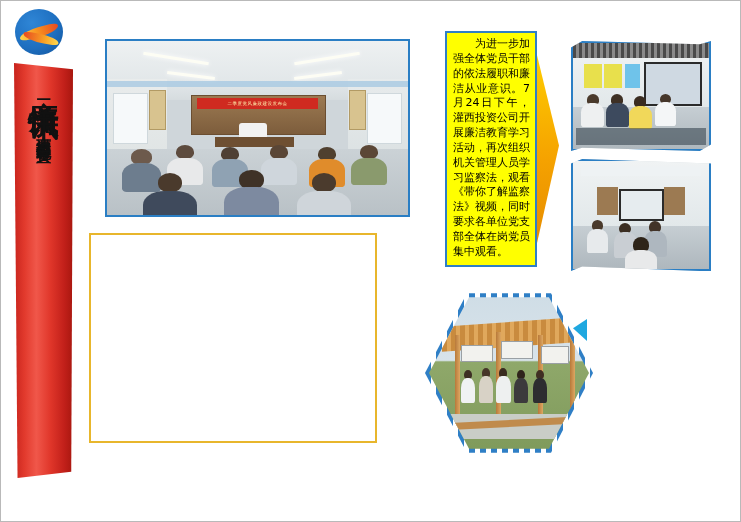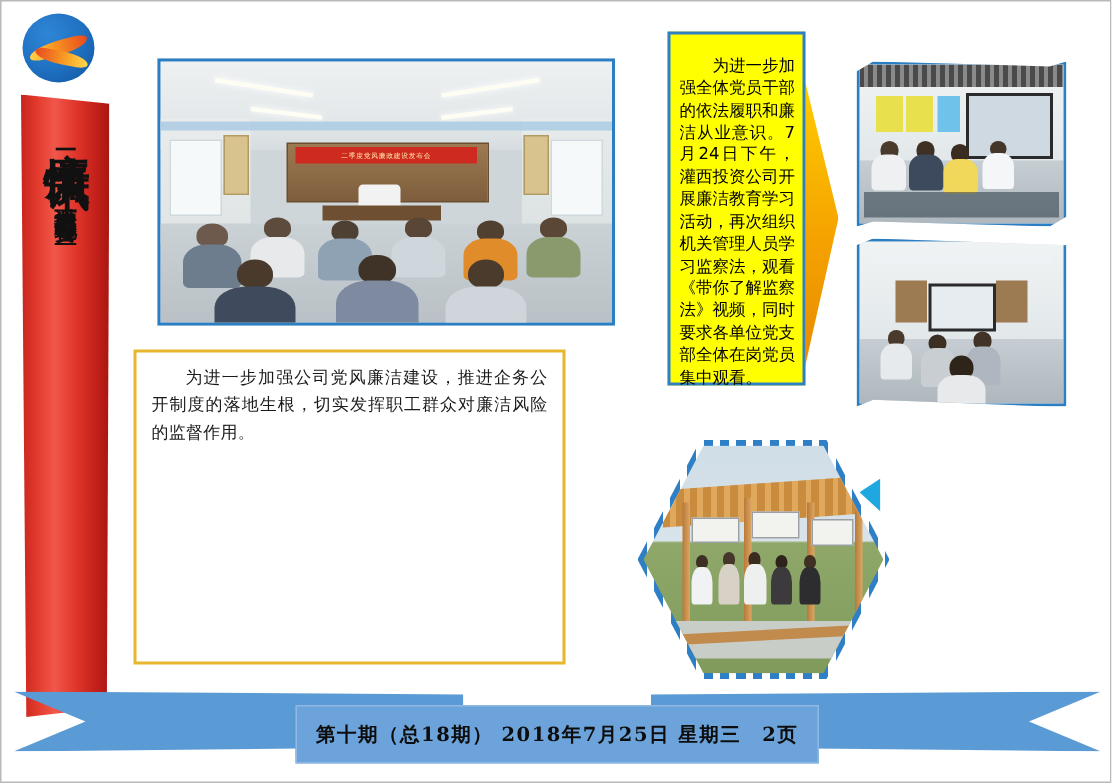--- a/index.html
+++ b/index.html
@@ -93,23 +93,23 @@
   }
   #article p{
     margin:0 0 3px 0;
     font-family:"DejaVu Sans","Liberation Sans",sans-serif;
     font-size:11.3px;line-height:1.62;color:#1a1a1a;text-indent:2em;
     text-align:justify;letter-spacing:.2px;
   }
 
   
   #yellowbox{
-    position:absolute;left:444px;top:20px;width:92px;height:236px;
+    position:absolute;left:444px;top:30px;width:92px;height:236px;
     background:#ffff00;border:2px solid #2f7fc6;box-sizing:border-box;
-    padding:14px 5px 4px 6px;
+    padding:4px 5px 4px 6px;
   }
   #yellowbox p{
     margin:0;font-size:11px;line-height:1.35;color:#000;
     text-indent:2em;text-align:justify;letter-spacing:0px;
     font-family:"DejaVu Sans","Liberation Sans",sans-serif;
   }
   #yellow-tail{
     position:absolute;left:534px;top:46px;width:24px;height:205px;
     background:linear-gradient(180deg,#ffd000,#f5a200 55%,#e58a00);
     clip-path:polygon(0% 0%, 100% 48%, 0% 100%);
@@ -245,21 +245,20 @@
     <div class="torso" style="left:81%;top:67%;width:12%;height:16%;background:#8a9a6d;"></div>
     <div class="head" style="left:17%;top:76%;width:8%;height:11%;background:#4a3a2c;"></div>
     <div class="torso" style="left:12%;top:86%;width:18%;height:20%;background:#3f4a5c;"></div>
     <div class="head" style="left:44%;top:74%;width:8%;height:11%;background:#3f3227;"></div>
     <div class="torso" style="left:39%;top:84%;width:18%;height:22%;background:#7d8aa0;"></div>
     <div class="head" style="left:68%;top:76%;width:8%;height:11%;background:#4b3b2d;"></div>
     <div class="torso" style="left:63%;top:86%;width:18%;height:20%;background:#cfd5da;"></div>
   </div>
 
   <div id="article">
-    <p>为进一步加强公司党风廉洁建设，推进企务公开制度的落地生根，切实发挥职工群众对廉洁风险的监督作用。</p>
   </div>
 
   <div id="yellow-tail"></div>
   <div id="yellowbox">
     <p>为进一步加强全体党员干部的依法履职和廉洁从业意识。7月24日下午，灌西投资公司开展廉洁教育学习活动，再次组织机关管理人员学习监察法，观看《带你了解监察法》视频，同时要求各单位党支部全体在岗党员集中观看。</p>
   </div>
 
   <div id="photo-tr1" class="wavephoto">
     <div class="room-wall"></div>
     <div class="room-floor"></div>
@@ -317,23 +316,14 @@
       <div class="torso" style="left:53%;top:53%;width:9%;height:16%;background:#3c3a3c;"></div>
       <div class="head" style="left:67%;top:48%;width:5%;height:6%;background:#402f23;"></div>
       <div class="torso" style="left:65%;top:53%;width:9%;height:16%;background:#2d2d30;"></div>
       <div class="pad"></div>
       <div class="bench"></div>
     </div>
   </div>
 
   <div id="bluequote-tail"></div>
 
-  <div id="ribbon">
-    <div class="wing wingL"></div>
-    <div class="wing wingR"></div>
-    <div class="fold-l"></div>
-    <div class="fold-r"></div>
-    <div class="center">
-      <span>第十期（总18期） 2018年7月25日 星期三　2页</span>
-    </div>
-  </div>
 
 </div>
 
 </body></html>

